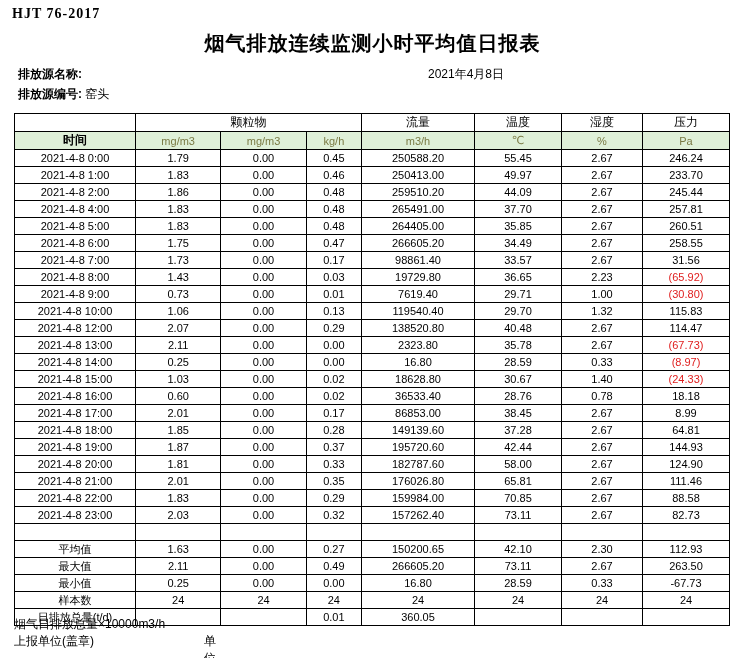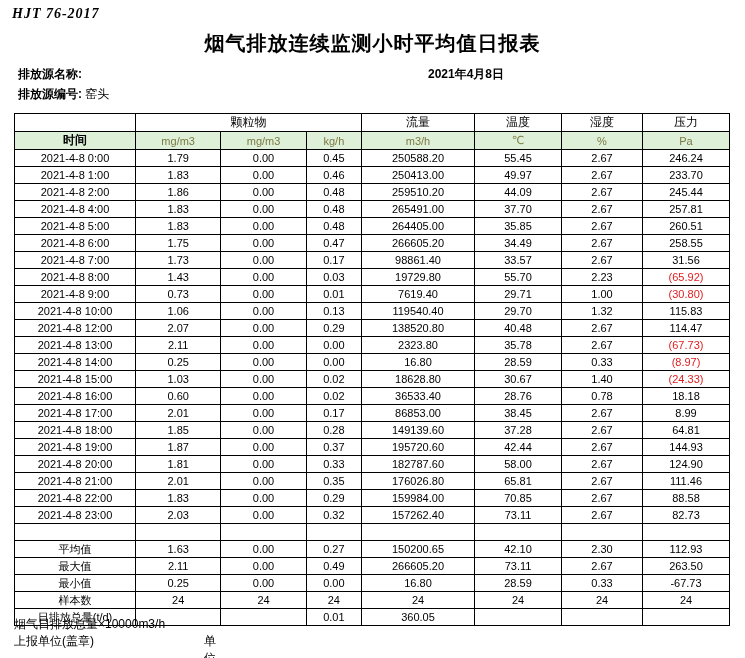--- a/index.html
+++ b/index.html
@@ -7,36 +7,36 @@
     width:745px;height:658px;
     background:#ffffff;
     font-family:"Liberation Sans","DejaVu Sans",sans-serif;
     font-size:12px;color:#000;
     position:relative;
     overflow:hidden;
   }
   .std-code{
     position:absolute;left:12px;top:6px;
     font-family:"Liberation Serif","DejaVu Serif",serif;
-    font-weight:bold;font-size:14px;letter-spacing:1px;font-style:italic;
+    font-weight:bold;font-size:14px;letter-spacing:1px;
   }
   .doc-title{
     position:absolute;left:0;top:30px;width:745px;
     text-align:center;
     font-weight:bold;font-size:20px;
     letter-spacing:1px;
   }
   .meta{
     position:absolute;left:18px;top:64px;width:710px;
     font-size:12px;
   }
   .meta .row{height:20px;line-height:20px;}
   .meta .label{font-weight:bold;margin-top:24px;}
   .meta .date{
-    position:absolute;left:410px;top:0;font-weight:bold;
+    position:absolute;left:410px;top:0;font-weight:normal;
   }
   table.main{
     position:absolute;left:14px;top:113px;
     border-collapse:collapse;
     width:716px;
     font-size:11px;
   }
   table.main td,table.main th{
     border:1px solid #000;
     text-align:center;
@@ -186,21 +186,21 @@
         <td>33.57</td>
         <td>2.67</td>
         <td>31.56</td>
       </tr>
       <tr class="data">
         <td>2021-4-8 8:00</td>
         <td>1.43</td>
         <td>0.00</td>
         <td>0.03</td>
         <td>19729.80</td>
-        <td>55.70</td>
+        <td>36.65</td>
         <td>2.23</td>
         <td class="red">(65.92)</td>
       </tr>
       <tr class="data">
         <td>2021-4-8 9:00</td>
         <td>0.73</td>
         <td>0.00</td>
         <td>0.01</td>
         <td>7619.40</td>
         <td>29.71</td>

